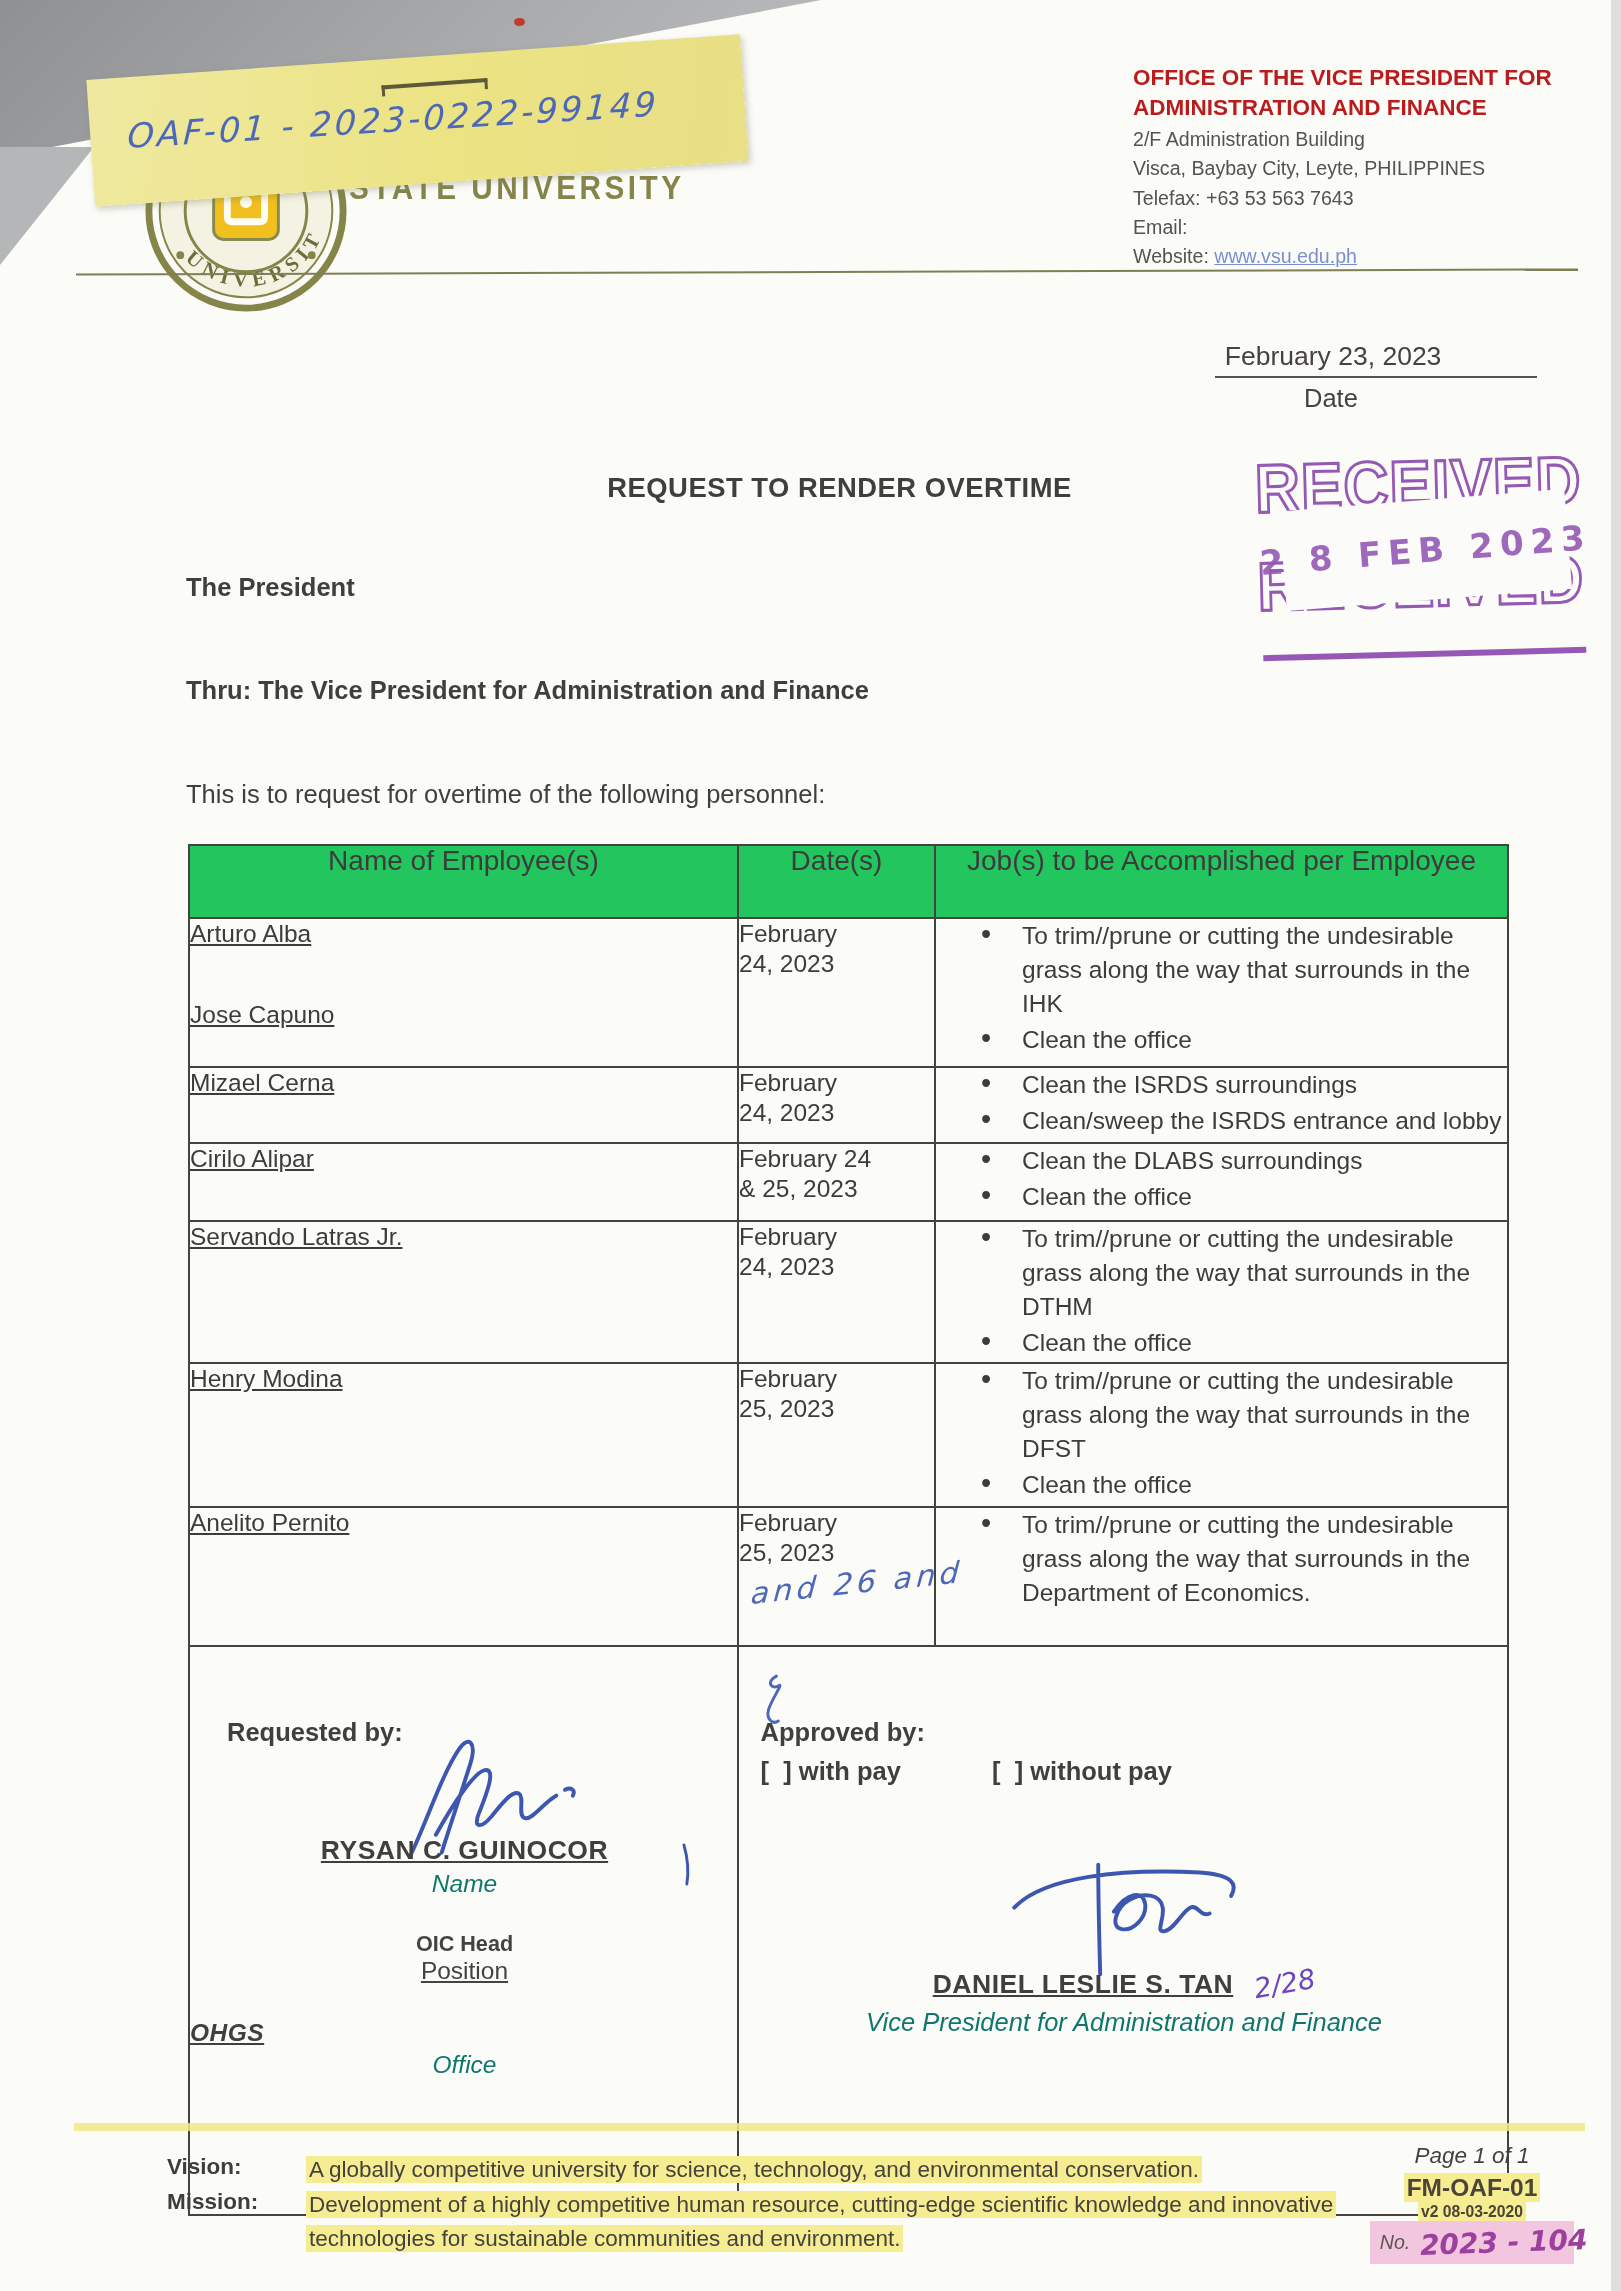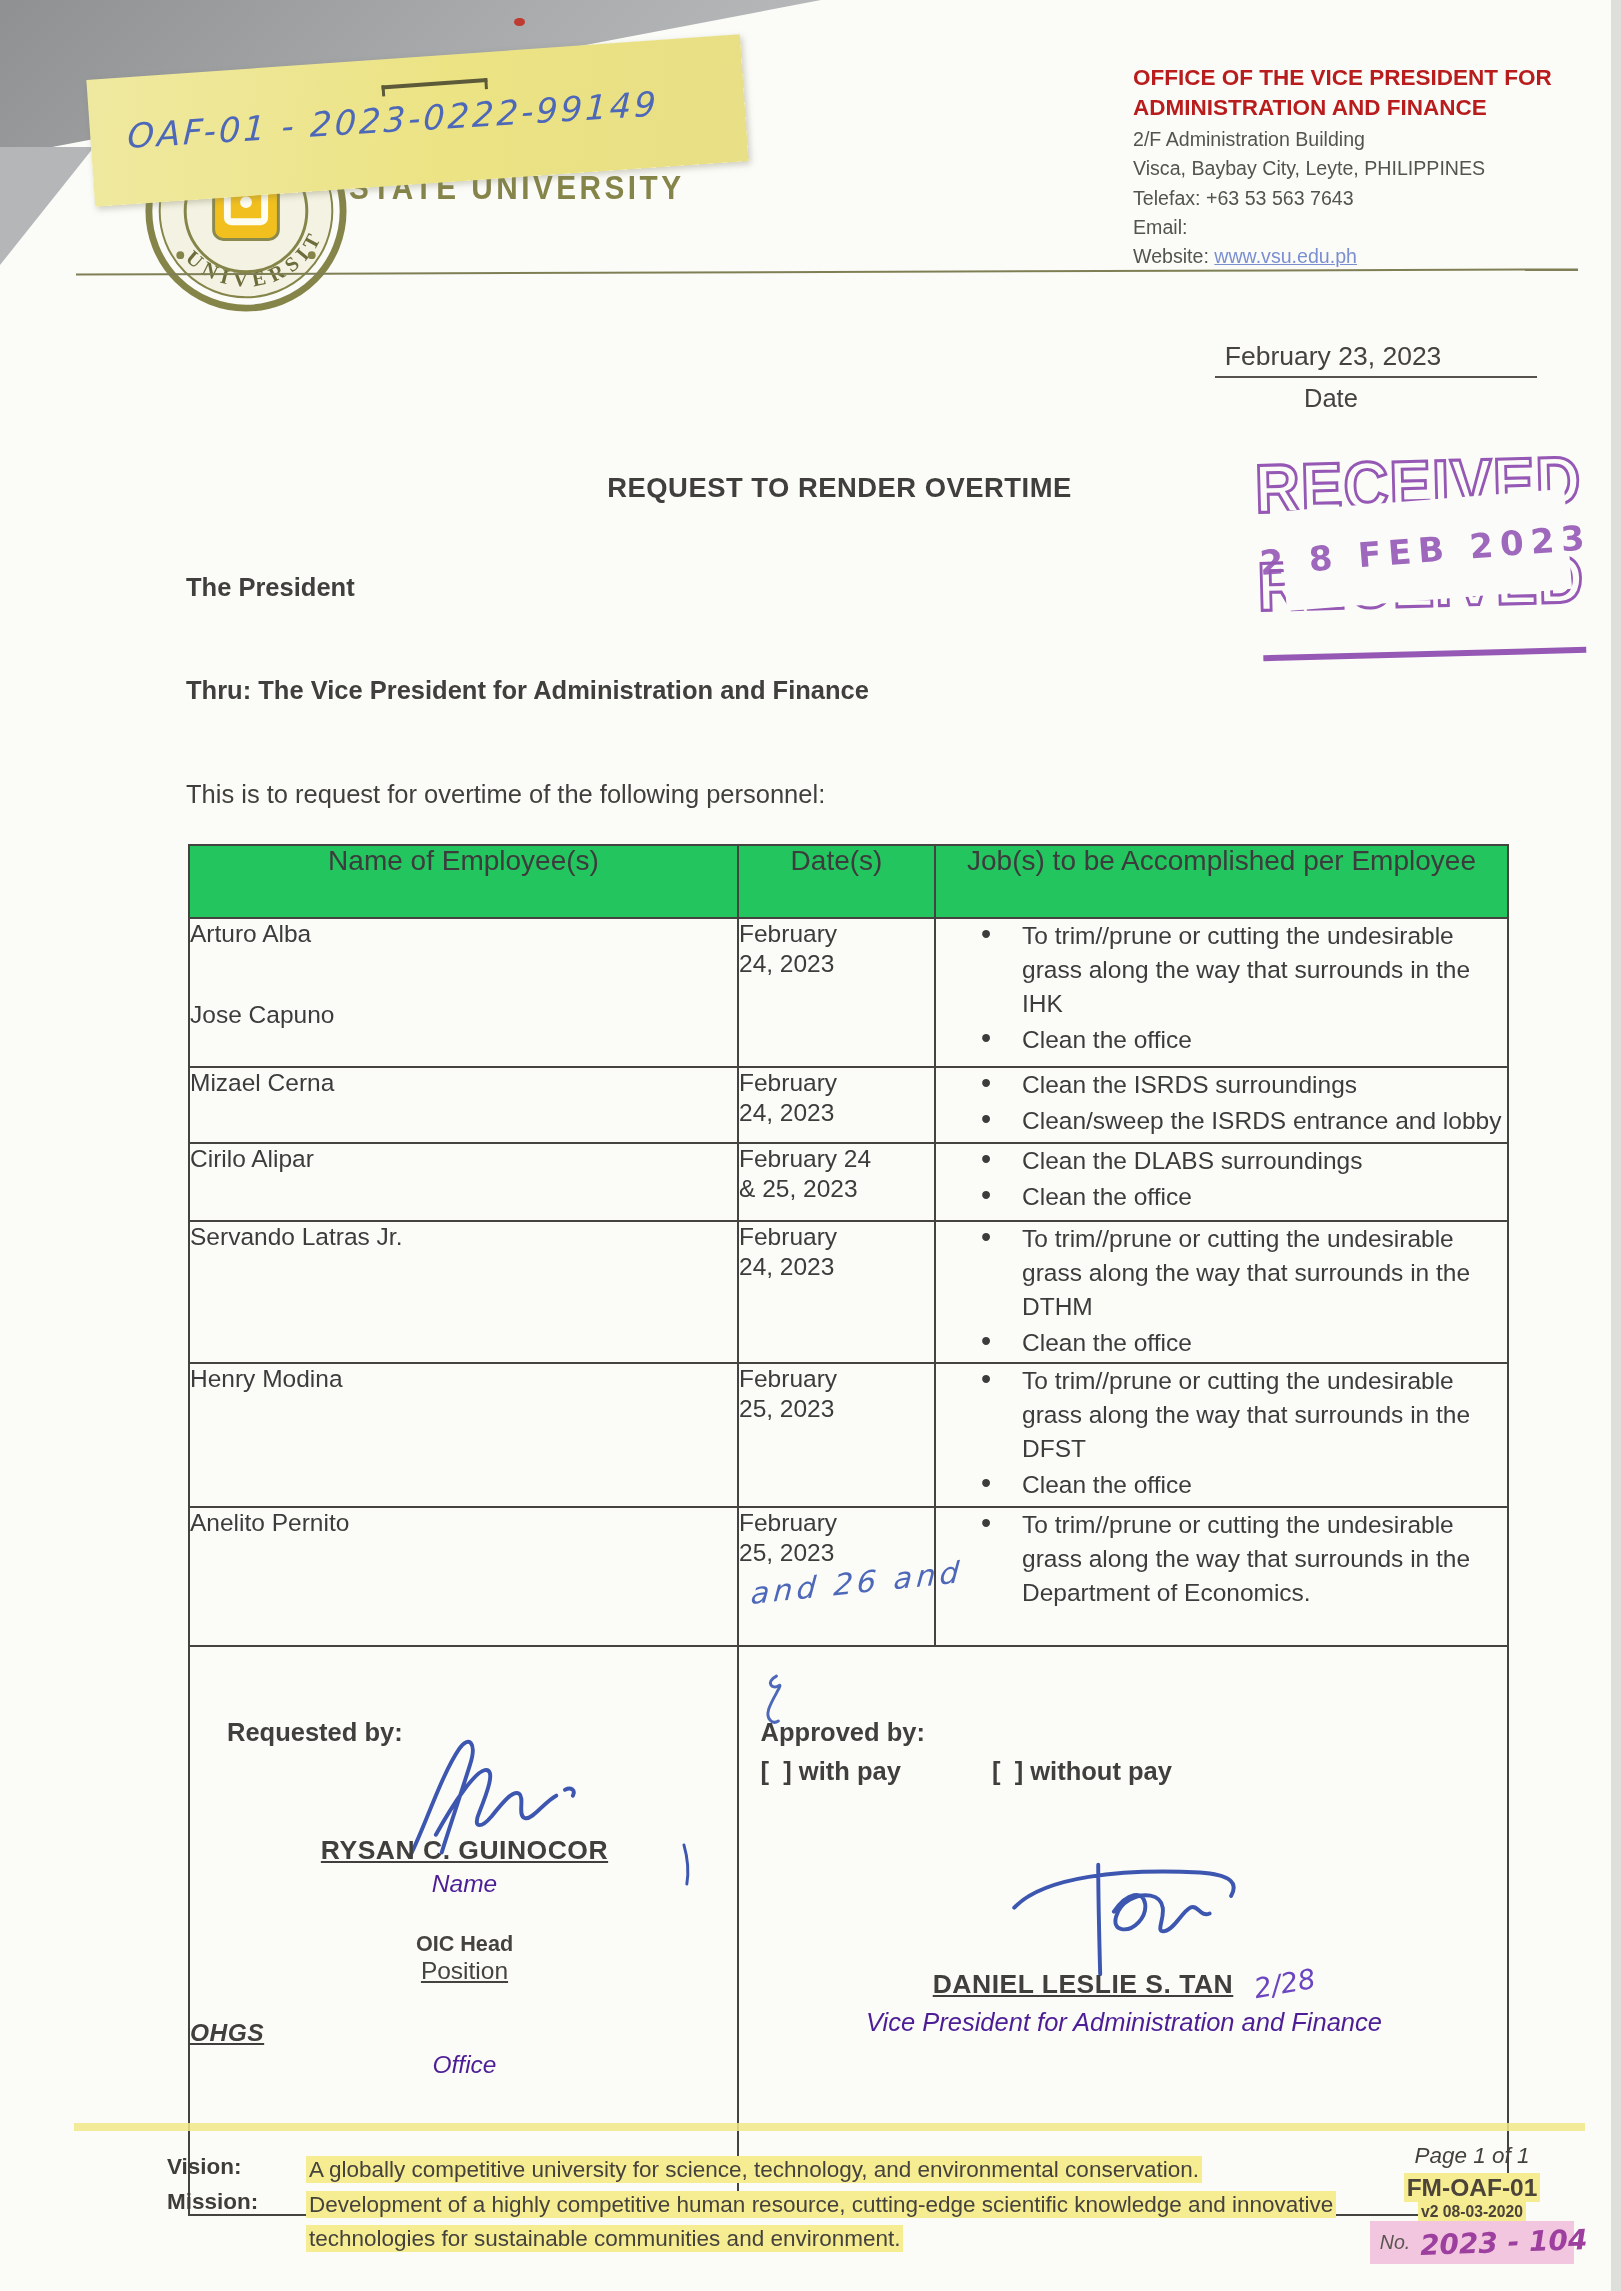--- a/index.html
+++ b/index.html
@@ -52,35 +52,35 @@
   .title{left:0;top:472px;width:1621px;text-align:center;font-weight:bold;font-size:27.4px;
      letter-spacing:0.5px;color:#413f3d;transform:translateX(29px);}
   .para-bold{font-weight:bold;font-size:25.5px;color:#413f3d;}
   .para{font-size:25.5px;color:#413f3d;}
   
   table.main{position:absolute;left:188px;top:844px;width:1319px;border-collapse:collapse;
      table-layout:fixed;font-size:24.5px;color:#3c3c3c;}
   table.main td,table.main th{border:2px solid #454340;vertical-align:top;padding:0;}
   th.h{background:#22c55e;font-weight:normal;font-size:28px;line-height:29px;
      text-align:center;vertical-align:middle;padding:3.9px 5.9px;}
-  .name-cell{padding:11.8px 7.8px 0 15.7px;line-height:30px;}
+  .name-cell{padding:11.8px 7.8px 0 15.7px;line-height:30px;text-decoration:underline;}
   .name2{margin-top:51px;}
   .date-cell{padding:11.8px 3.9px 0 15.7px;line-height:30px;position:relative;}
   .jobs-cell{padding:9.8px 5.9px 0 0;line-height:34px;}
   .job{position:relative;padding-left:86px;margin-bottom:2px;}
   .job::before{content:"\2022";position:absolute;left:45px;top:-2px;font-size:29px;color:#3c3c3c;}
   .hand{font-family:"DejaVu Sans",sans-serif;font-style:italic;color:#4d68b8;
      transform:skewX(-10deg) rotate(-6deg);transform-origin:left;display:inline-block;}
   .row6-note{position:absolute;left:11.8px;top:71px;font-size:30px;letter-spacing:3.9px;white-space:nowrap;}
   
   .sig-cell{position:relative;}
   .sig-label{position:absolute;font-weight:bold;font-size:25.5px;color:#413f3d;}
   .sig-name{font-weight:bold;font-size:26.5px;text-decoration:underline;color:#413f3d;
      letter-spacing:0.5px;}
-  .sig-it{font-style:italic;font-size:24.5px;color:#4c1d95;}
+  .sig-it{font-style:italic;font-size:24.5px;color:#0f766e;}
   .sig-sm-bold{font-weight:bold;font-size:21.6px;color:#45433f;}
   .sig-underline{text-decoration:underline;font-size:24.5px;color:#45433f;}
   .pay{position:absolute;font-weight:bold;font-size:25.5px;color:#413f3d;white-space:pre;}
   .hand2{font-family:"DejaVu Sans",sans-serif;font-style:italic;color:#6b46c0;}
   
   .yellow-line{left:74px;top:2123px;width:1511px;height:7.8px;background:#f1e788;opacity:.85;}
   .vm-label{font-weight:bold;font-size:22.5px;color:#3f3d3a;}
   .vm-text{font-size:22.5px;color:#45423e;line-height:34px;}
   .hl{background:#f6ed92;box-decoration-break:clone;-webkit-box-decoration-break:clone;
      padding:1px 2.9px;}

